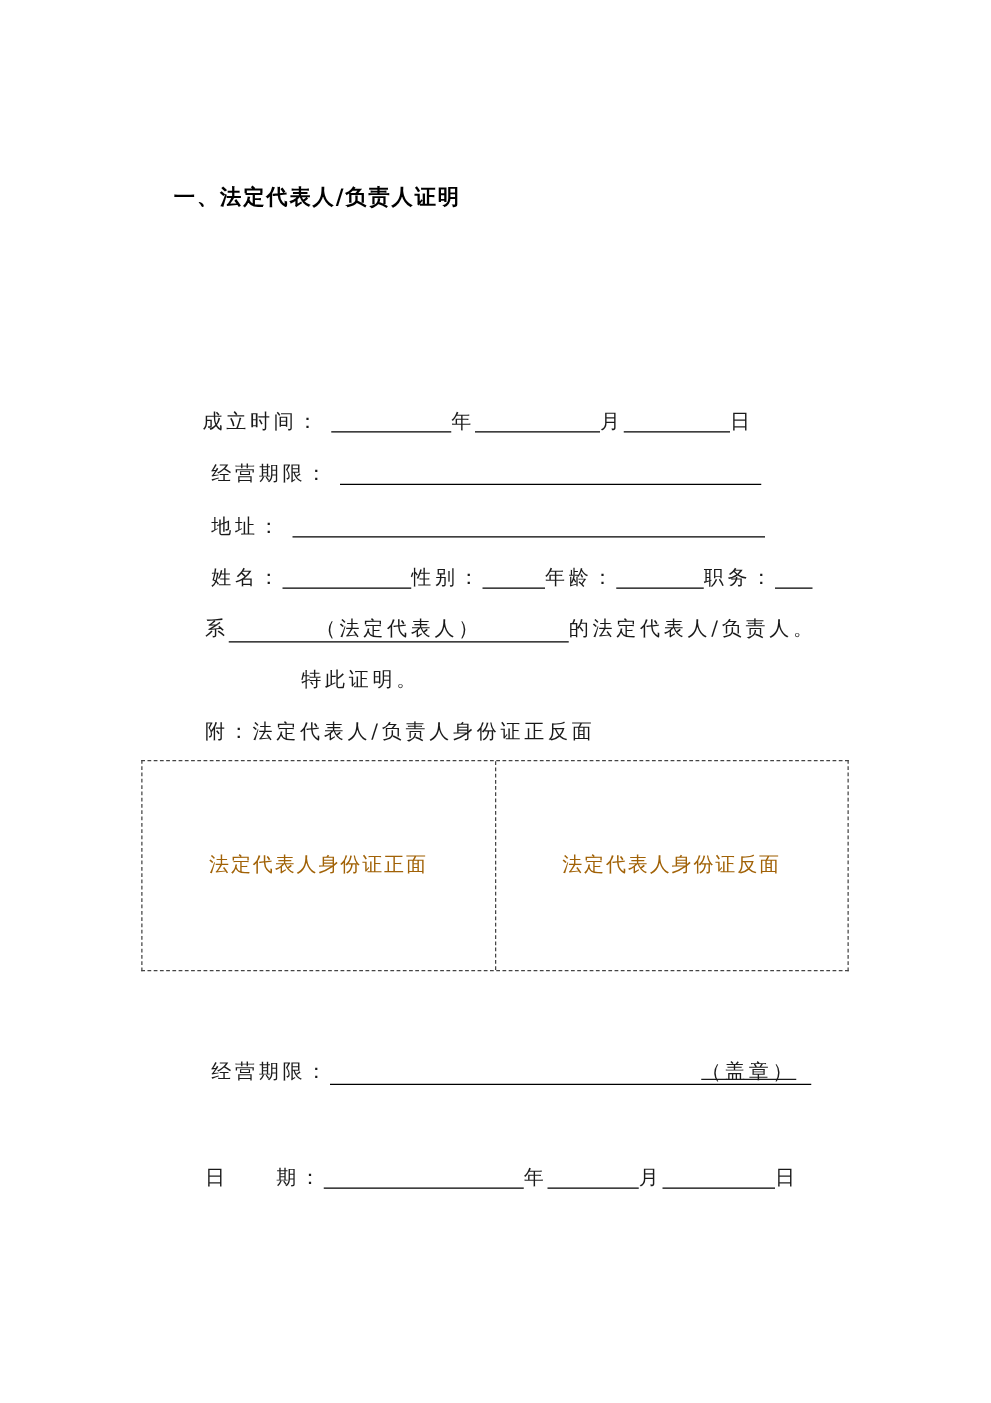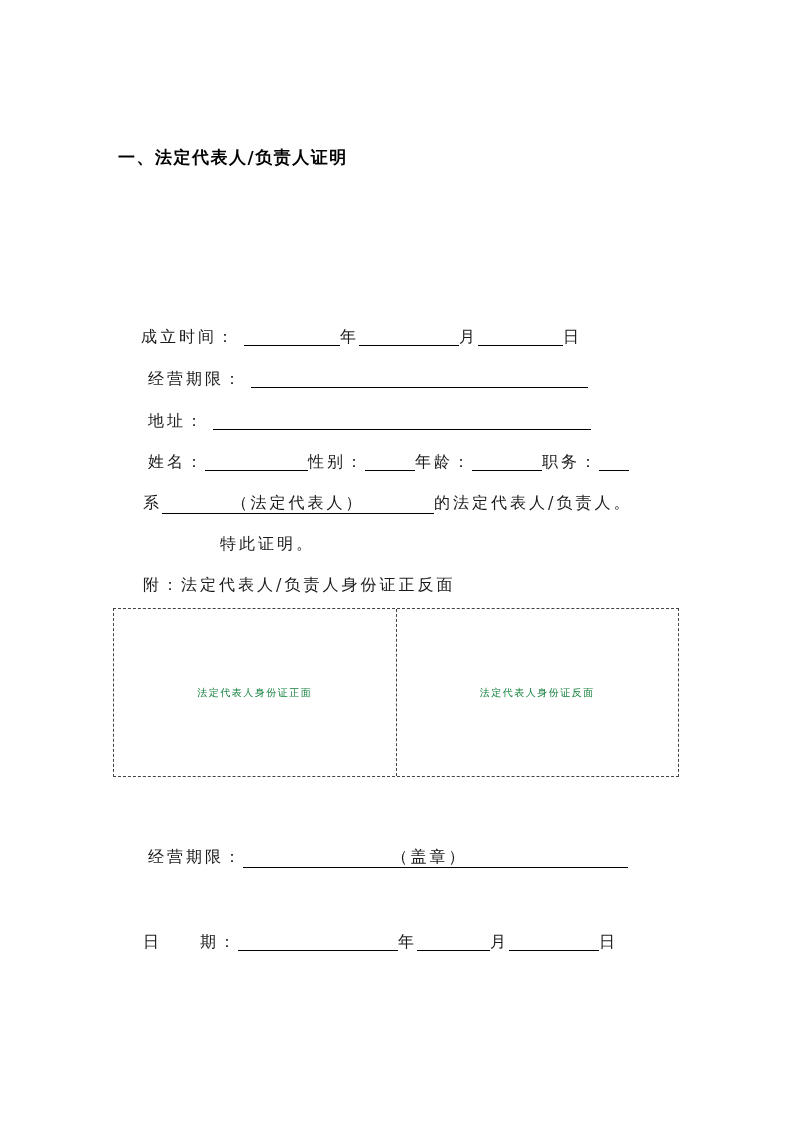--- a/index.html
+++ b/index.html
@@ -5,21 +5,21 @@
   html, body { margin: 0; padding: 0; background: #ffffff; }
   .page {
     position: relative;
     width: 793px;
     height: 1122px;
     background: #ffffff;
     font-family: "DejaVu Serif", "Liberation Serif", serif;
     color: #1a1a1a;
     overflow: hidden;
   }
-  .abs { position: absolute; white-space: nowrap; }
+  .abs { position: absolute; white-space: nowrap; margin-left: 21px; }
   .title {
     font-size: 17px;
     font-weight: bold;
     letter-spacing: 1.5px;
     color: #000;
   }
   .line {
     font-size: 16px;
     letter-spacing: 3px;
     line-height: 24px;
@@ -34,43 +34,44 @@
     display: inline-block;
     border-bottom: 1px solid #000;
     line-height: 20px;
     text-align: center;
     vertical-align: baseline;
   }
   .sealgroup {
     display: inline-block;
     border-bottom: 1px solid #000;
     line-height: 20px;
-    text-align: center;
+    text-align: right;
     box-sizing: border-box;
     padding-right: 12px;
     vertical-align: baseline;
+    text-decoration: underline;
   }
   .idbox {
     position: absolute;
     left: 113px;
     top: 608px;
     width: 566px;
     height: 169px;
     border: 1px dashed #444;
     display: flex;
     box-sizing: border-box;
   }
   .idcell {
     flex: 1 1 50%;
     display: flex;
     align-items: center;
     justify-content: center;
-    font-size: 10px;
+    font-size: 16px;
     letter-spacing: 1.5px;
-    color: #15803d;
+    color: #a16207;
   }
   .idcell.front { border-right: 1px dashed #444; }
 </style>
 </head>
 <body>
 
 <div class="page">
 
   <div class="abs title" style="left:118px; top:146px;">一、法定代表人/负责人证明</div>
 

